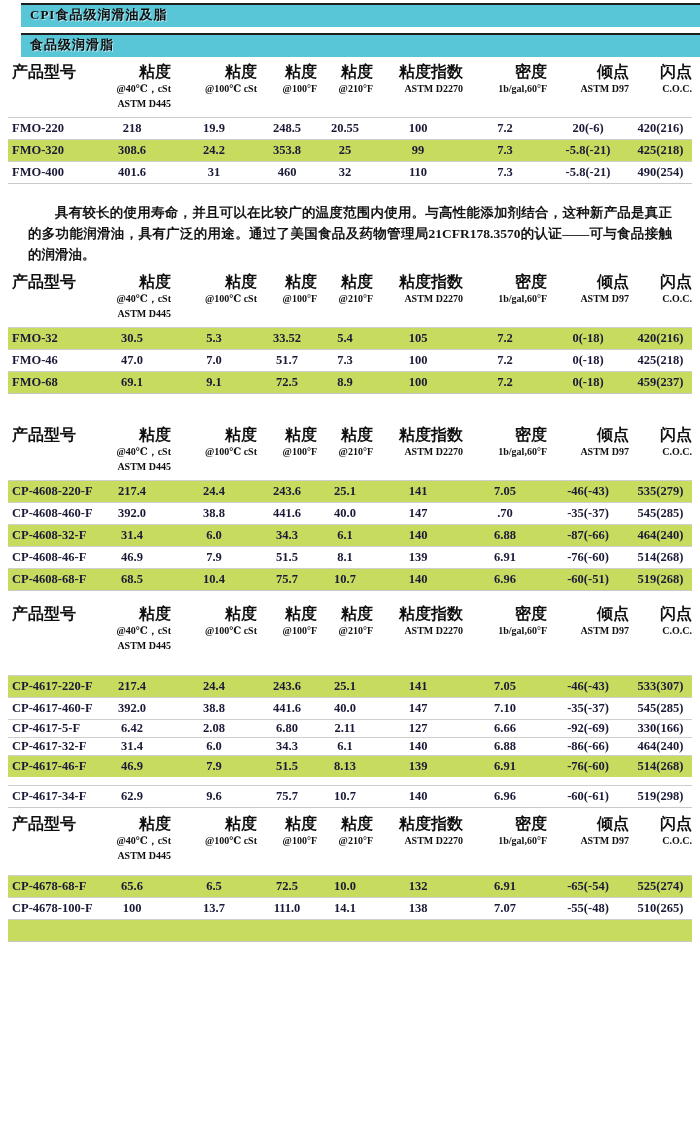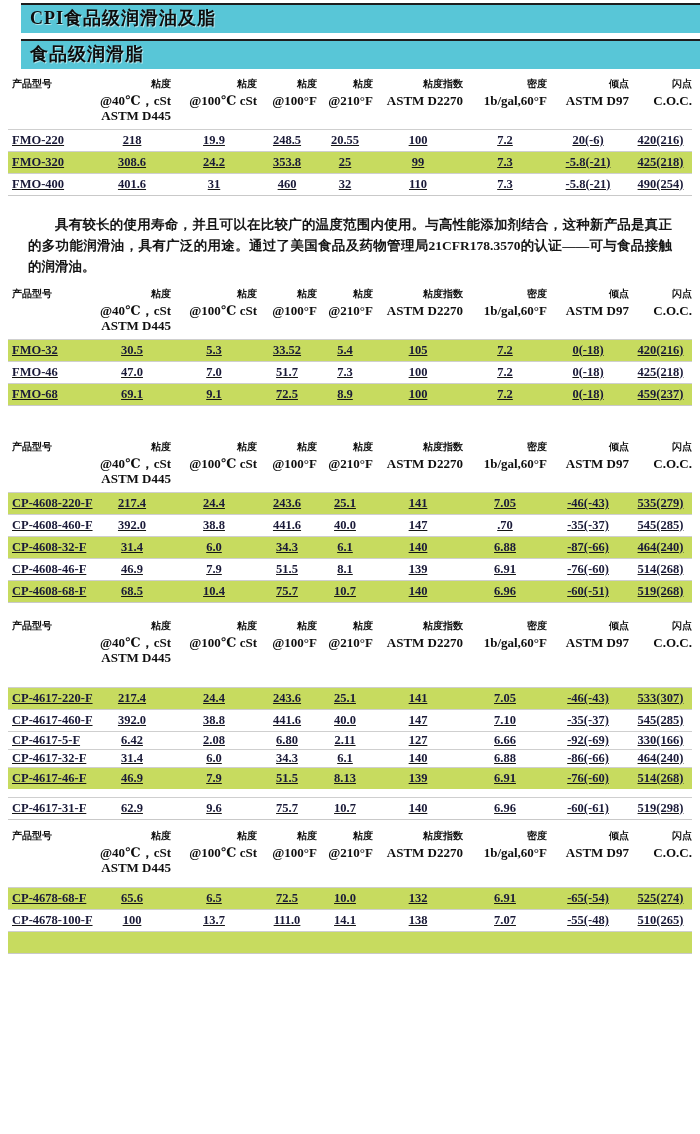--- a/index.html
+++ b/index.html
@@ -8,21 +8,21 @@
     width: 700px; height: 1134px; overflow: hidden;
     font-family: "Liberation Serif", "DejaVu Serif", serif;
     font-weight: bold;
     color: #151515;
   }
   .section-bar {
     margin: 3px 0 0 21px;
     background: var(--bar-bg, #58C6D7);
     border-top: 2px solid var(--bar-border, #1D1D1D);
     padding: 1px 10px 3px 9px;
-    font-size: 18px;
+    font-size: 13px;
     letter-spacing: 1px;
     color: #0e0e0e;
     text-shadow: 1px 1px 0 rgba(255,255,255,.55);
   }
   .para {
     margin: 5px 28px 0 28px;
     font-size: 13.5px;
     line-height: 21px;
     text-align: justify;
     color: #141414;
@@ -38,28 +38,27 @@
   .ptable[data-table="4"] { margin-top: 5px; }
   .thead, .trow {
     display: grid;
     grid-template-columns: 85px 78px 86px 60px 56px 90px 84px 82px 63px;
   }
   .thead { padding: 2px 0 6px 0; }
   .ptable[data-table="3"] .thead { padding-bottom: 22px; }
   .ptable[data-table="4"] .thead { padding-bottom: 12px; }
   .hcell { text-align: right; }
   .hcell.first { text-align: left; padding-left: 4px; }
-  .htitle { font-size: 10px; line-height: 18px; color: #0f0f0f; }
-  .hsub   { font-size: 13px; line-height: 15px; color: #0f0f0f; }
+  .htitle { font-size: 16px; line-height: 18px; color: #0f0f0f; }
+  .hsub   { font-size: 10px; line-height: 15px; color: #0f0f0f; }
   .tbody { border-bottom: 1px solid #c9c9c9; }
   .trow {
     border-top: 1px solid #cfcfcf;
     height: 22px;
     align-items: center;
-    text-decoration: underline;
   }
   .trow.compact { height: 18px; }
   .trow.gap { margin-top: 8px; }
   .trow.hl { background: var(--hl, #C7DB5F); }
   .tcell {
     font-size: 12.5px;
     text-align: center;
     color: #1a1a38;
     white-space: nowrap;
   }
@@ -421,21 +420,21 @@
           <div class="tcell">46.9</div>
           <div class="tcell">7.9</div>
           <div class="tcell">51.5</div>
           <div class="tcell">8.13</div>
           <div class="tcell">139</div>
           <div class="tcell">6.91</div>
           <div class="tcell">-76(-60)</div>
           <div class="tcell">514(268)</div>
         </div>
         <div class="trow gap">
-          <div class="tcell first">CP-4617-31-F</div>
+          <div class="tcell first">CP-4617-34-F</div>
           <div class="tcell">62.9</div>
           <div class="tcell">9.6</div>
           <div class="tcell">75.7</div>
           <div class="tcell">10.7</div>
           <div class="tcell">140</div>
           <div class="tcell">6.96</div>
           <div class="tcell">-60(-61)</div>
           <div class="tcell">519(298)</div>
         </div>
       </div>

